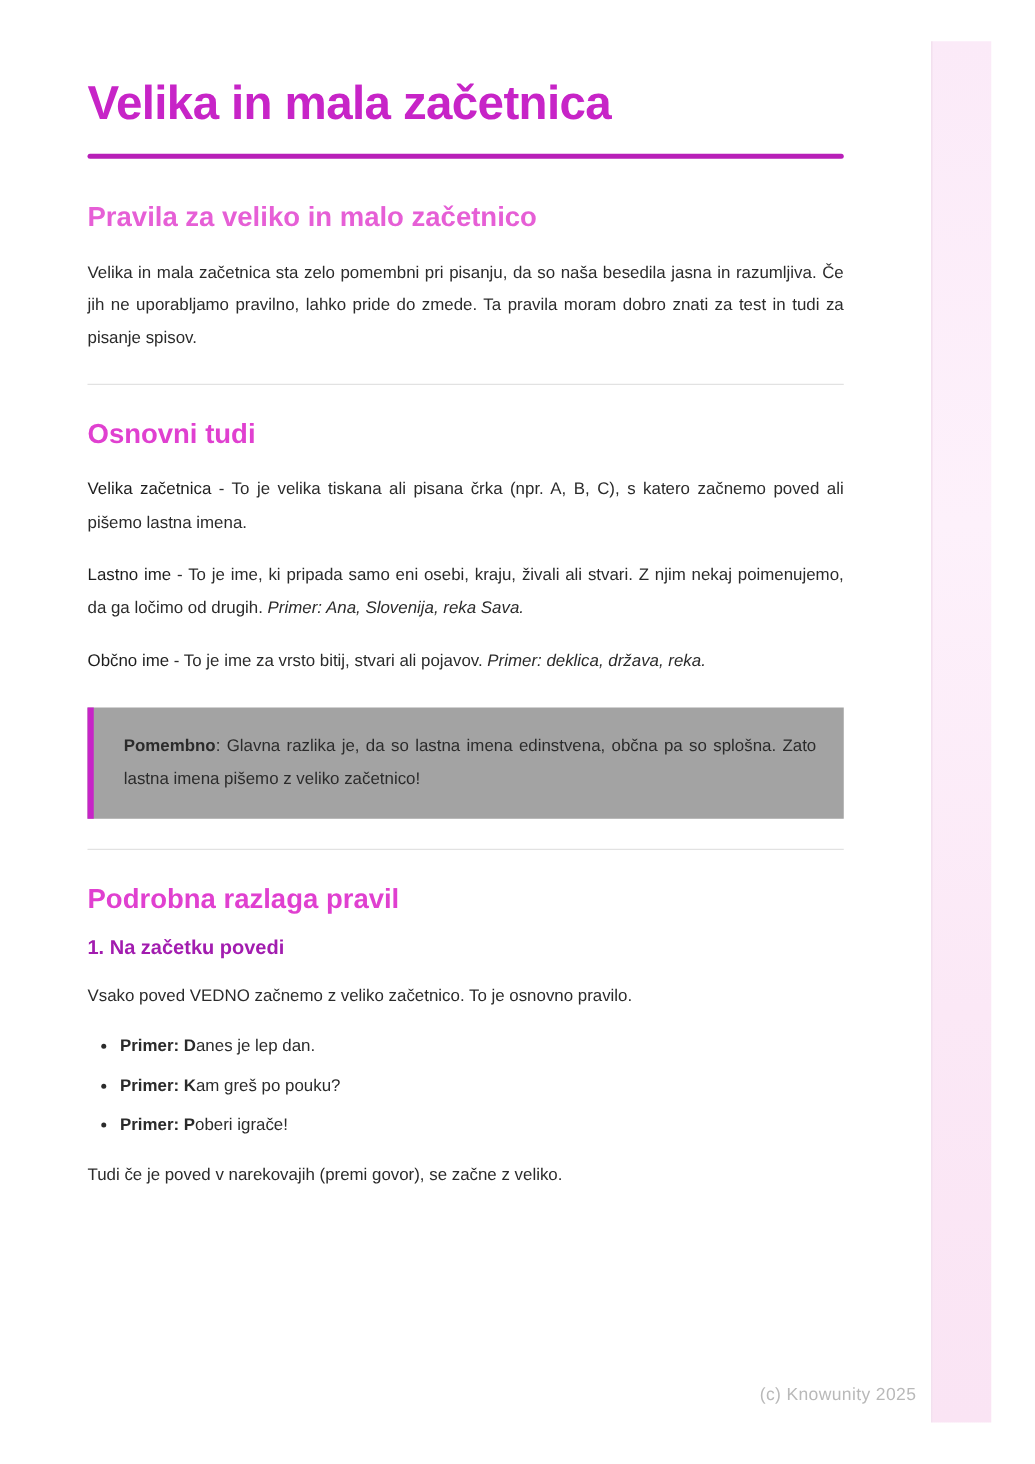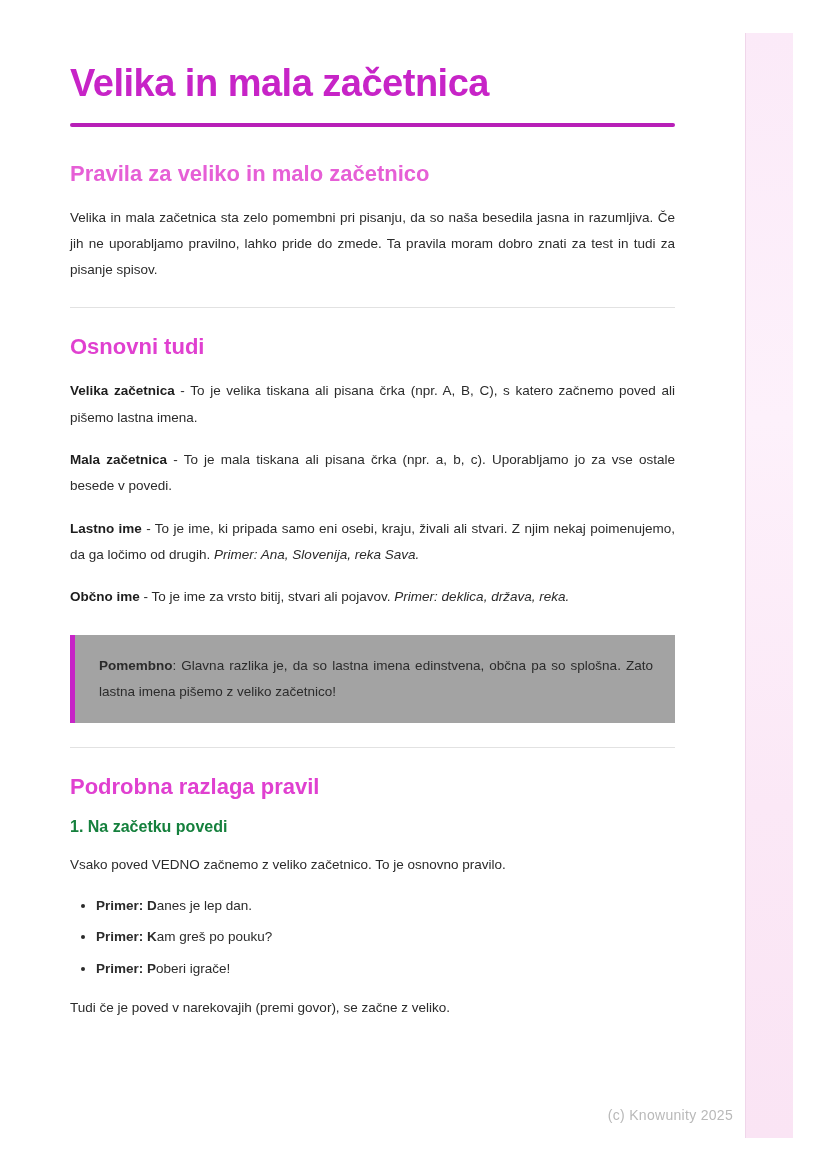--- a/index.html
+++ b/index.html
@@ -59,21 +59,21 @@
     color: #e65fd6;
     margin: 0 0 18px 0;
   }
   h2.section-title.magenta {
     color: #e040d0;
   }
 
   h3.sub-title {
     font-size: 16px;
     font-weight: 700;
-    color: #15803d;
+    color: #a21caf;
     margin: 0 0 16px 0;
   }
 
   p.body-text {
     font-size: 13.5px;
     line-height: 1.95;
     color: #2b2b2b;
     margin: 0 0 16px 0;
     text-align: justify;
   }
@@ -82,21 +82,21 @@
   .divider {
     height: 1px;
     background: #e2e2e2;
     margin: 24px 0 26px 0;
   }
 
   .term-block {
     margin: 0 0 18px 0;
   }
   .term-block .term {
-    font-weight: 700;
+    font-weight: 400;
     color: #1d1d1d;
   }
   .term-block .ital {
     font-style: italic;
   }
 
   .callout {
     background: #a3a3a3;
     border-left: 5px solid #c724c7;
     padding: 18px 22px 18px 24px;
@@ -149,23 +149,20 @@
 
   <div class="divider"></div>
 
   <section>
     <h2 class="section-title magenta">Osnovni tudi</h2>
 
     <p class="body-text term-block">
       <span class="term">Velika začetnica</span><span> - To je velika tiskana ali pisana črka (npr. A, B, C), s katero začnemo poved ali pišemo lastna imena.</span><span class="ital"></span>
     </p>
 
-    <p class="body-text term-block">
-      <span class="term">Mala začetnica</span><span> - To je mala tiskana ali pisana črka (npr. a, b, c). Uporabljamo jo za vse ostale besede v povedi.</span><span class="ital"></span>
-    </p>
 
     <p class="body-text term-block">
       <span class="term">Lastno ime</span><span> - To je ime, ki pripada samo eni osebi, kraju, živali ali stvari. Z njim nekaj poimenujemo, da ga ločimo od drugih. </span><span class="ital">Primer: Ana, Slovenija, reka Sava.</span>
     </p>
 
     <p class="body-text term-block">
       <span class="term">Občno ime</span><span> - To je ime za vrsto bitij, stvari ali pojavov. </span><span class="ital">Primer: deklica, država, reka.</span>
     </p>
 
     <div class="callout">

